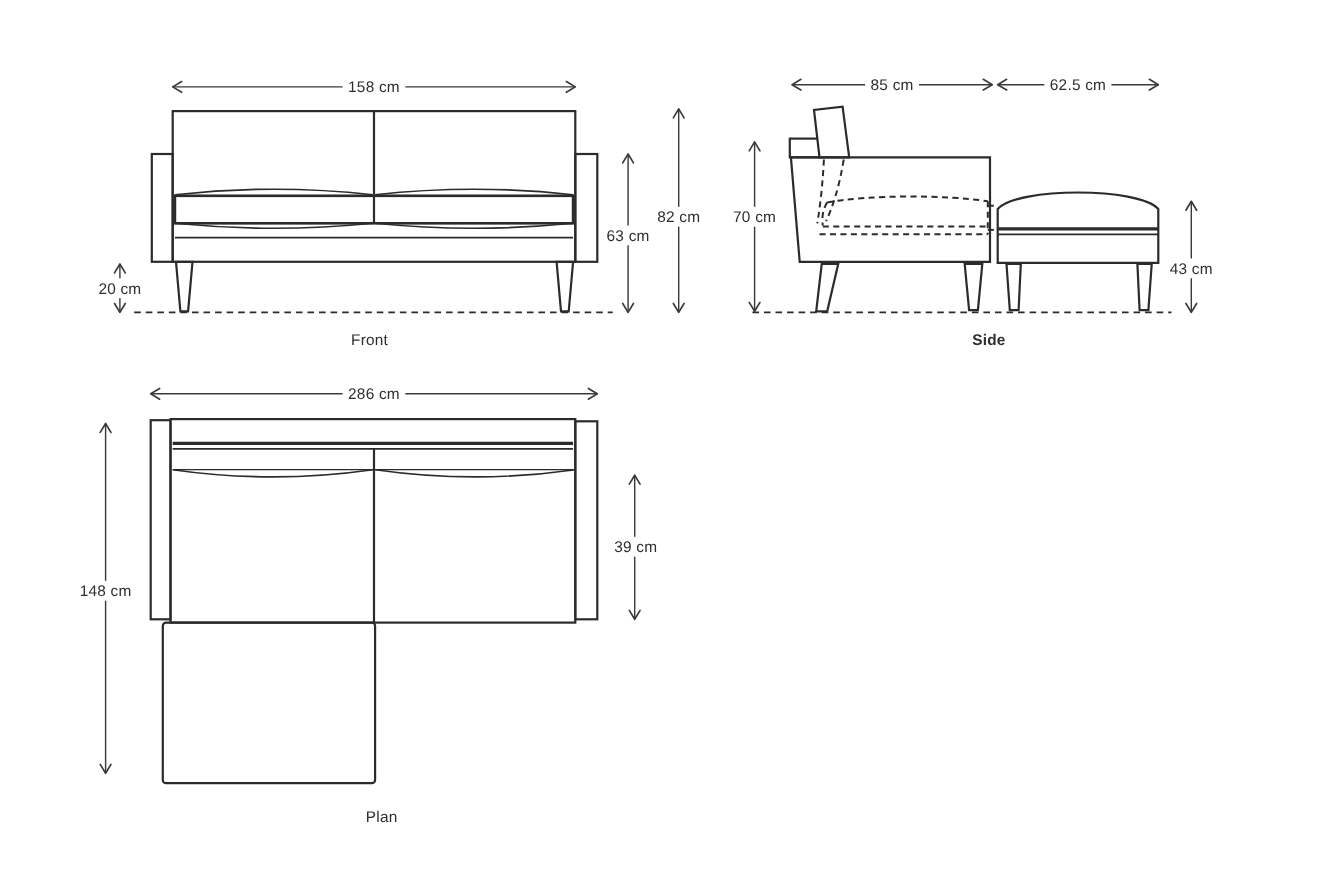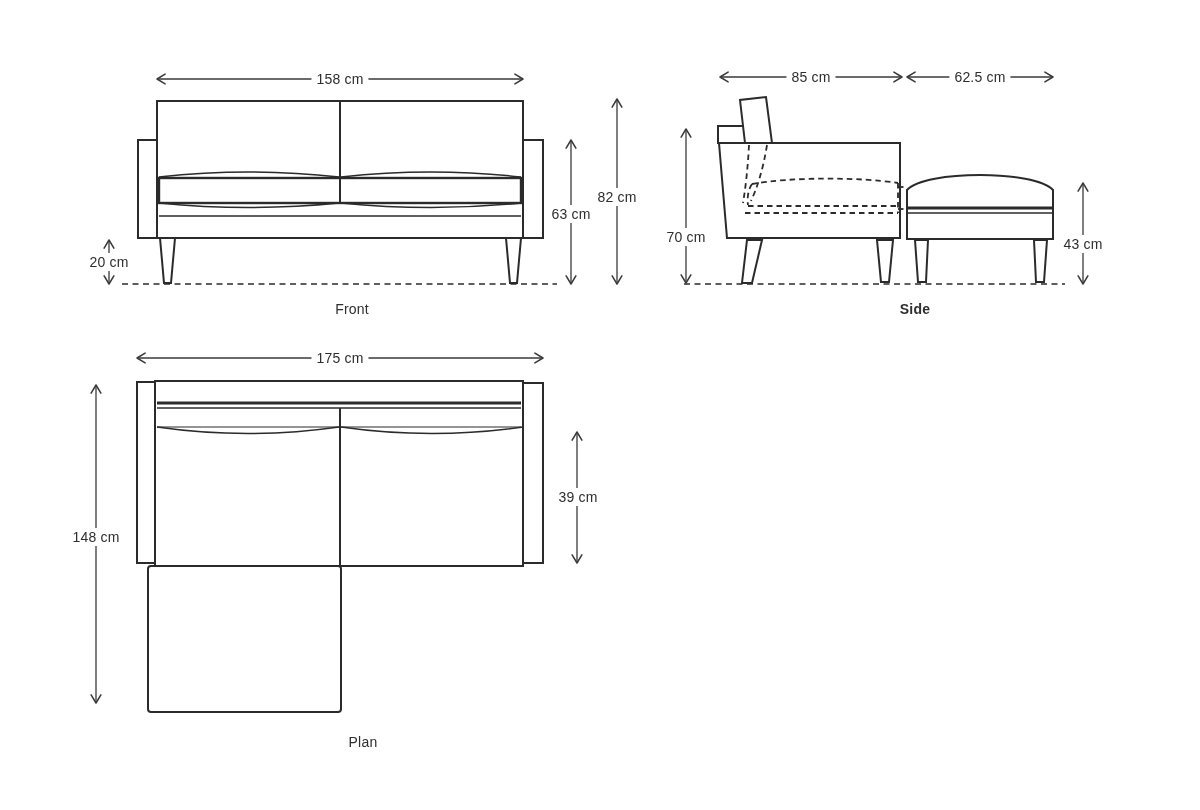--- a/index.html
+++ b/index.html
@@ -8,21 +8,21 @@
     font-family:"Liberation Sans",sans-serif;overflow:hidden;
   }
   .canvas svg{position:absolute;left:0;top:0;}
   .dim-label{
     position:absolute;transform:translate(-50%,-50%);
     background:#ffffff;padding:1px 5px;font-size:14px;line-height:16px;
     color:#2e2e2e;white-space:nowrap;letter-spacing:.2px;
   }
   .view-label{
     position:absolute;transform:translate(-50%,-50%);
-    font-size:14px;color:#2e2e2e;white-space:nowrap;letter-spacing:.2px;margin-left:16px;
+    font-size:14px;color:#2e2e2e;white-space:nowrap;letter-spacing:.2px;
   }
 </style>
 </head>
 <body>
 
 <div class="canvas">
 
   <svg width="1200" height="810" viewBox="0 0 1200 810">
     <defs>
       <marker id="ah" viewBox="0 0 12 12" refX="10" refY="6" markerWidth="13" markerHeight="13" markerUnits="userSpaceOnUse" orient="auto-start-reverse">
@@ -108,22 +108,22 @@
   </svg>
 
   <div class="dim-label" style="left:340px;top:79px;">158 cm</div>
   <div class="dim-label" style="left:617px;top:197px;">82 cm</div>
   <div class="dim-label" style="left:571px;top:214px;">63 cm</div>
   <div class="dim-label" style="left:109px;top:262px;">20 cm</div>
   <div class="view-label" style="left:336px;top:309px;">Front</div>
 
   <div class="dim-label" style="left:811px;top:77px;">85 cm</div>
   <div class="dim-label" style="left:980px;top:77px;">62.5 cm</div>
-  <div class="dim-label" style="left:686px;top:197px;margin-top:40px;">70 cm</div>
+  <div class="dim-label" style="left:686px;top:197px;">70 cm</div>
   <div class="dim-label" style="left:1083px;top:244px;">43 cm</div>
   <div class="view-label" style="left:899px;top:309px;font-weight:bold;">Side</div>
 
-  <div class="dim-label" style="left:340px;top:358px;">175 cm</div>
+  <div class="dim-label" style="left:340px;top:358px;">286 cm</div>
   <div class="dim-label" style="left:96px;top:537px;">148 cm</div>
   <div class="dim-label" style="left:578px;top:497px;">39 cm</div>
   <div class="view-label" style="left:347px;top:742px;text-align:center;">Plan</div>
 
 </div>
 
 </body></html>

